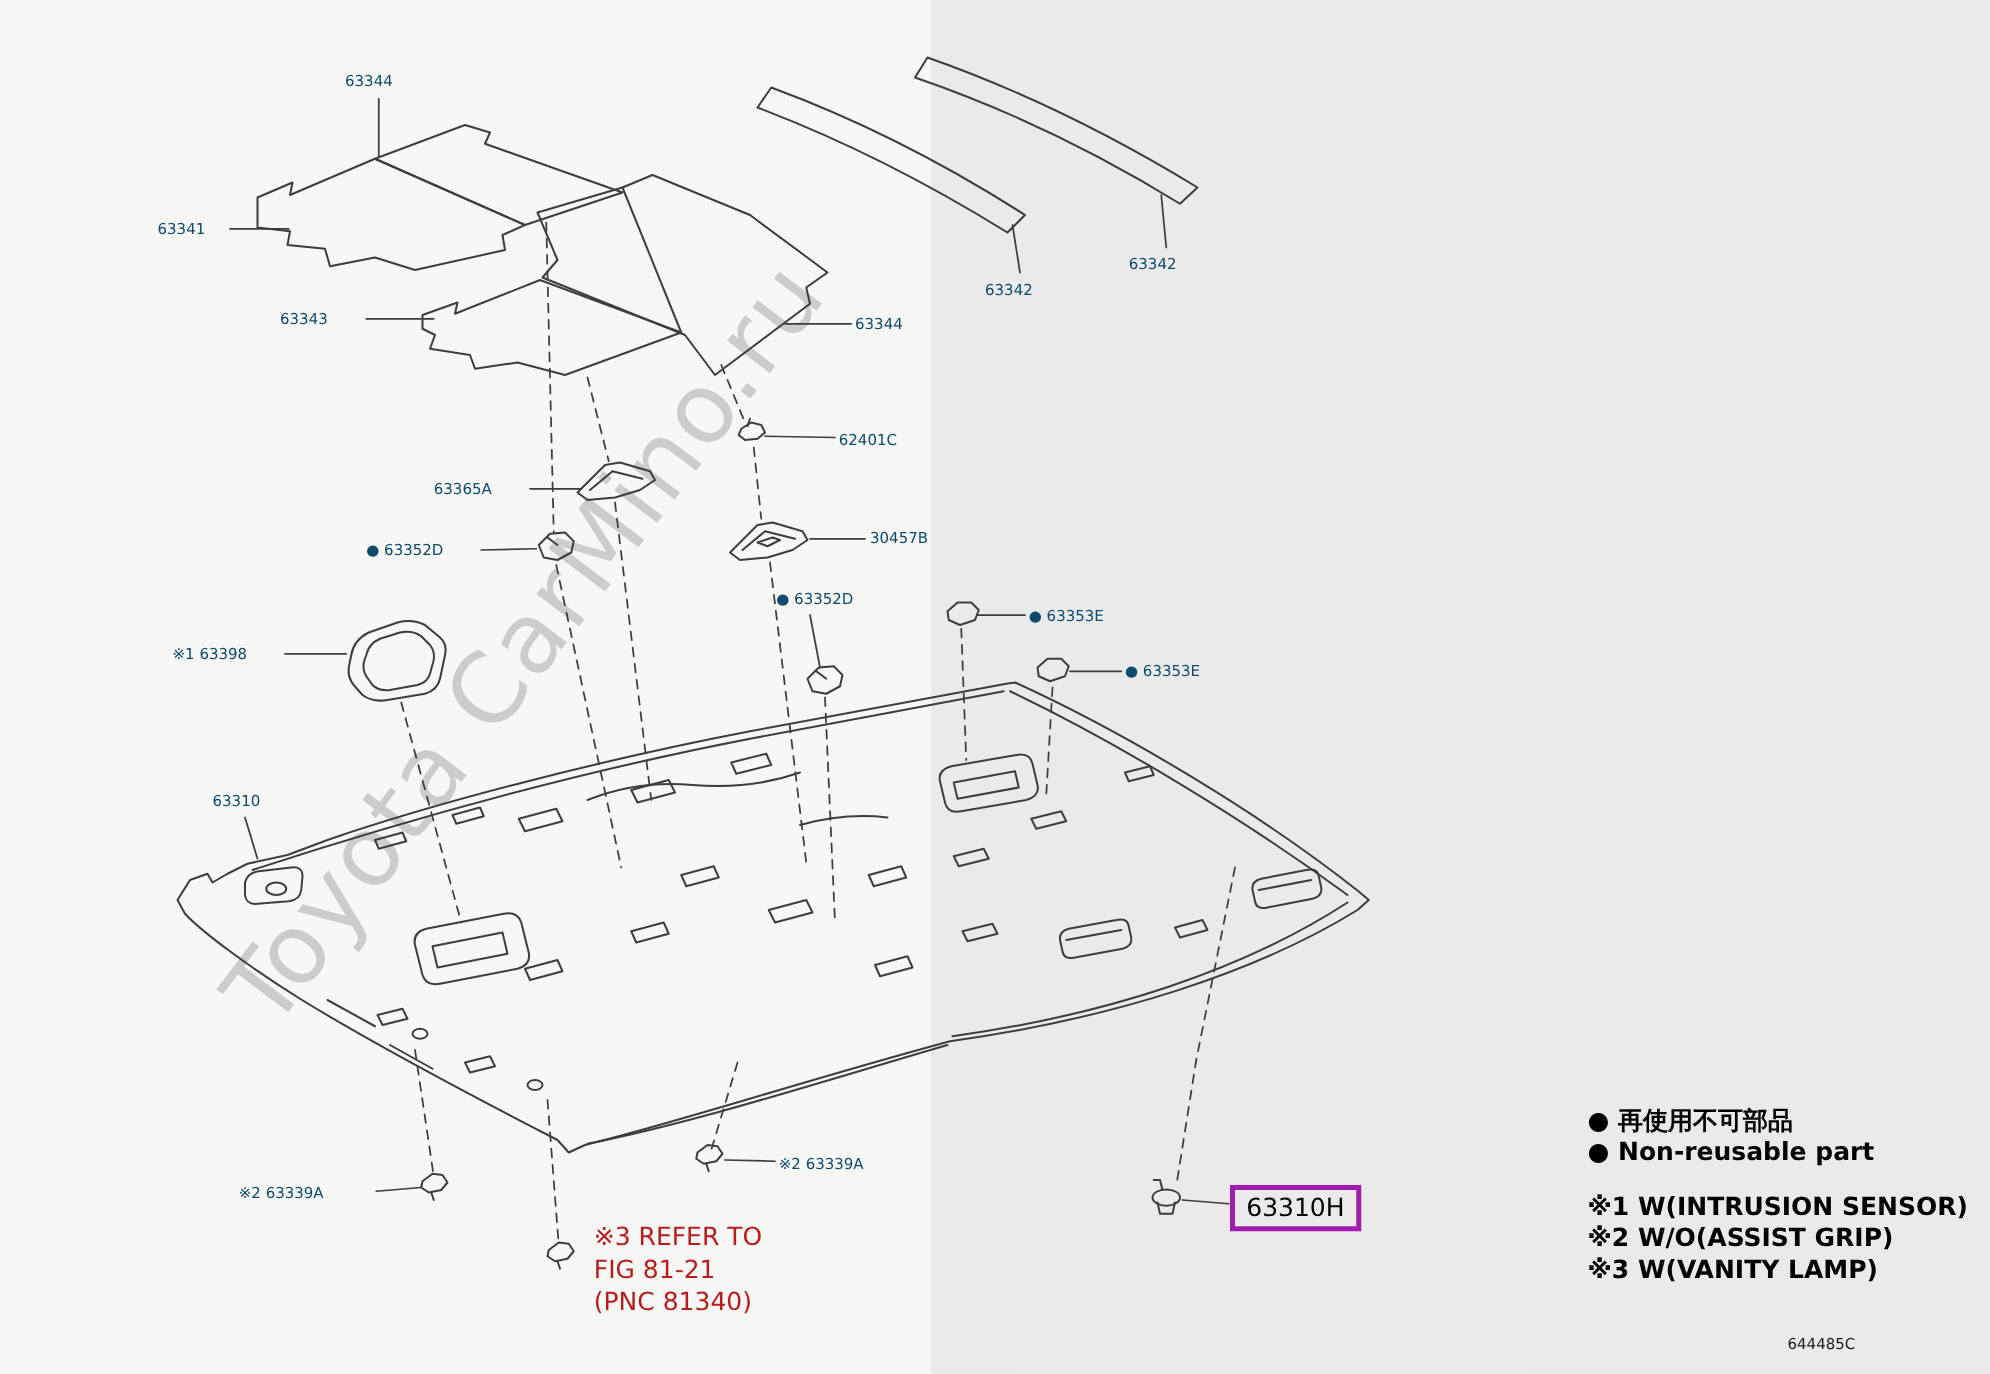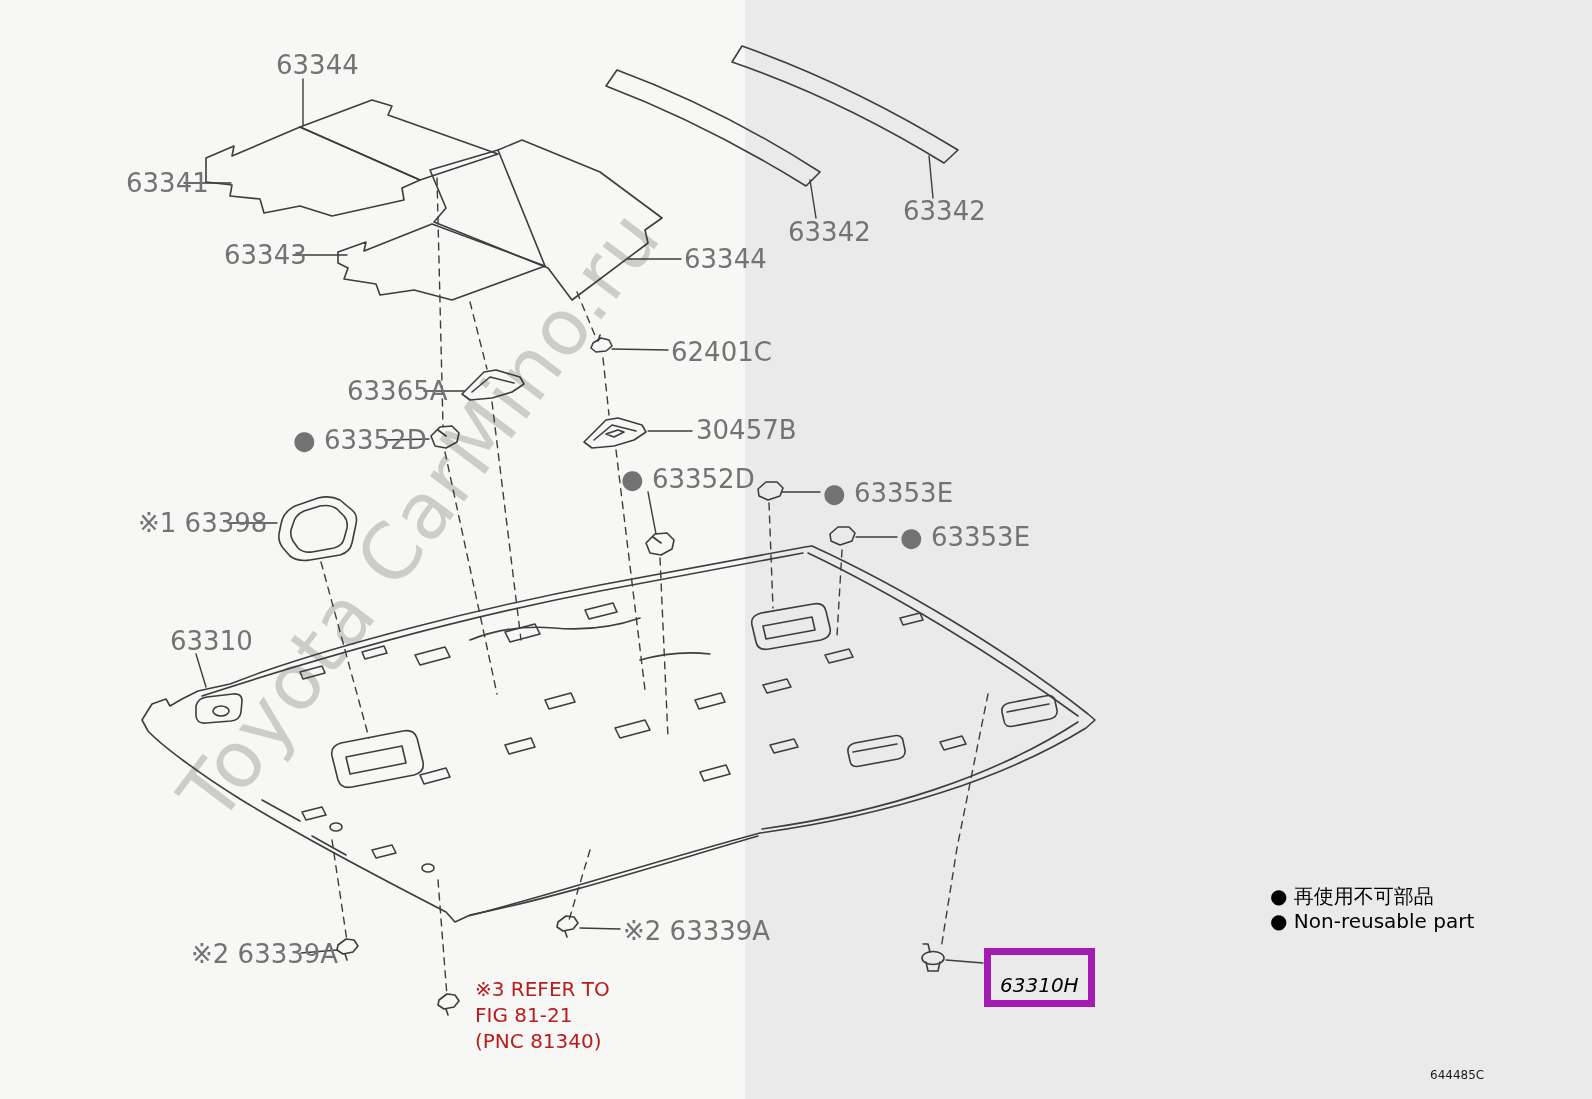--- a/index.html
+++ b/index.html
@@ -6,28 +6,28 @@
   html,body { width:1592px; height:1099px; }
   body { font-family:"DejaVu Sans","Liberation Sans",sans-serif; background:#f7f7f6; }
   .stage { position:relative; width:1592px; height:1099px; overflow:hidden; background:#f7f7f6; }
   .bg-right { position:absolute; left:745px; top:0; width:847px; height:1099px; background:#eaeaea; }
   .watermark {
     position:absolute; left:-150px; top:470px; width:1140px; text-align:center;
     font-size:78px; color:rgba(140,140,140,0.40); transform:rotate(-53deg);
     white-space:nowrap; letter-spacing:2px; user-select:none;
   }
   svg.art { position:absolute; left:0; top:0; width:1592px; height:1099px; }
-  .part-label { position:absolute; font-size:26px; color:#737373; white-space:nowrap; line-height:22px; }
+  .part-label { position:absolute; font-size:12px; color:#0c4a6e; white-space:nowrap; line-height:22px; }
   .refer-note { position:absolute; left:475px; top:976px; font-size:20px; color:#b91c1c; line-height:26px; }
   .refer-note div.indent { }
   .highlight-box {
-    position:absolute; left:984px; top:948px; border:7px solid #a21caf;
-    padding:18px 9px 3px; font-size:20px; color:#000; background:transparent; white-space:nowrap;font-style:italic;
+    position:absolute; left:984px; top:948px; border:4px solid #a21caf;
+    padding:2px 9px 3px; font-size:20px; color:#000; background:transparent; white-space:nowrap;
   }
-  .legend { position:absolute; left:1270px; top:884px; font-size:20px; color:#000; line-height:25px; }
+  .legend { position:absolute; left:1270px; top:884px; font-size:20px; color:#000; line-height:25px;font-weight:bold; }
   .legend .notes { margin-top:19px; }
   .diagram-code { position:absolute; left:1430px; top:1068px; font-size:12px; color:#1a1a1a; }
 </style>
 </head>
 <body>
 
 <div class="stage">
 
   <div class="bg-right"></div>
 
@@ -216,17 +216,22 @@
     <div>※3 REFER TO</div>
     <div class="indent">FIG 81-21</div>
     <div class="indent">(PNC 81340)</div>
   </div>
 
   <div class="highlight-box">63310H</div>
 
   <div class="legend">
     <div>● 再使用不可部品</div>
     <div>● Non-reusable part</div>
+    <div class="notes">
+      <div>※1 W(INTRUSION SENSOR)</div>
+      <div>※2 W/O(ASSIST GRIP)</div>
+      <div>※3 W(VANITY LAMP)</div>
+    </div>
   </div>
 
   <div class="diagram-code">644485C</div>
 
 </div>
 
 </body></html>

